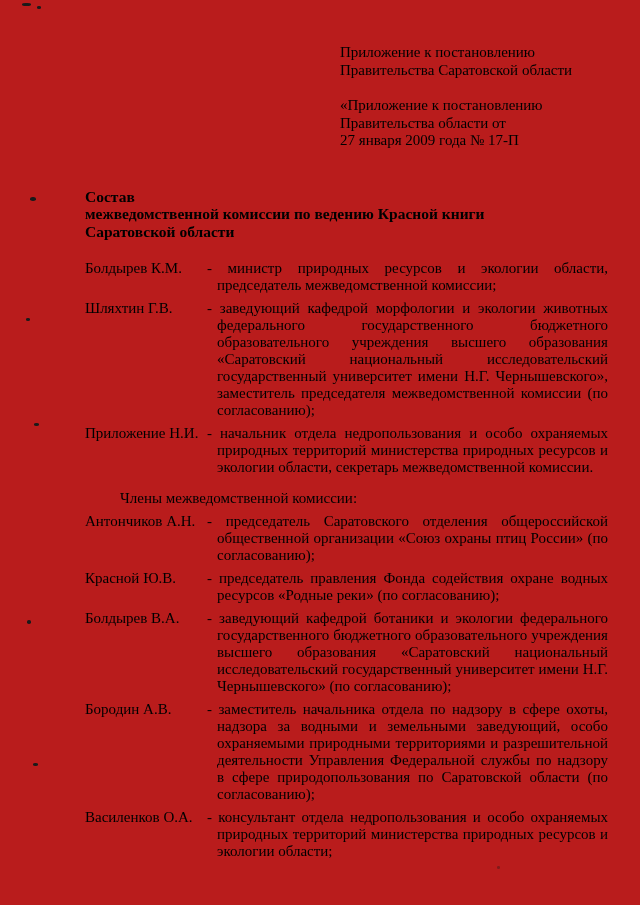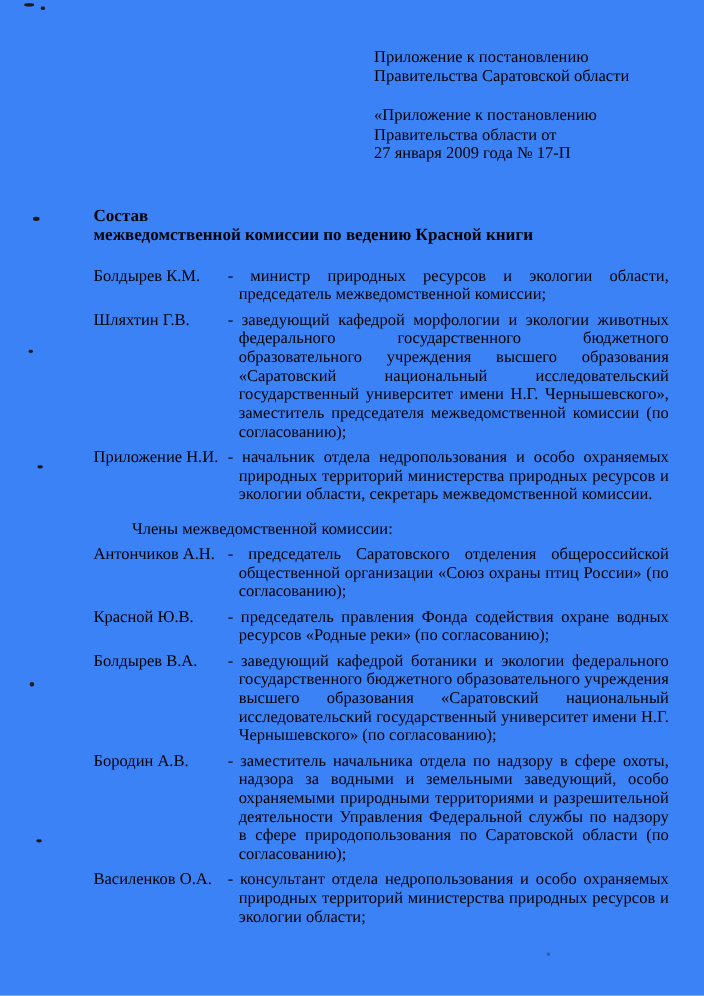--- a/index.html
+++ b/index.html
@@ -10,21 +10,21 @@
     color: #000000;
     font-family: "Liberation Serif", serif;
   }
   .page {
     position: relative;
     width: 640px;
     height: 905px;
     box-sizing: border-box;
     padding: 44px 32px 0 85px;
     overflow: hidden;
-    background: #3b82f6;
+    background: #b91c1c;
   }
   .annex {
     margin-left: 255px;
     font-size: 15px;
     line-height: 17.5px;
   }
   .annex-gap { height: 18px; }
   .doc-title {
     margin-top: 38px;
     text-align: left;
@@ -84,20 +84,21 @@
 
   <div class="annex">
     <div>«Приложение к постановлению</div>
     <div>Правительства области от</div>
     <div>27 января 2009 года № 17-П</div>
   </div>
 
   <div class="doc-title">
     <div>Состав</div>
     <div>межведомственной комиссии по ведению Красной книги</div>
+    <div>Саратовской области</div>
   </div>
 
   <div class="roster">
     <div class="row">
       <div class="name">Болдырев К.М.</div>
       <div class="role">- министр природных ресурсов и экологии области, председатель межведомственной комиссии;</div>
     </div>
     <div class="row">
       <div class="name">Шляхтин Г.В.</div>
       <div class="role">- заведующий кафедрой морфологии и экологии животных федерального государственного бюджетного образовательного учреждения высшего образования «Саратовский национальный исследовательский государственный университет имени Н.Г. Чернышевского», заместитель председателя межведомственной комиссии (по согласованию);</div>

